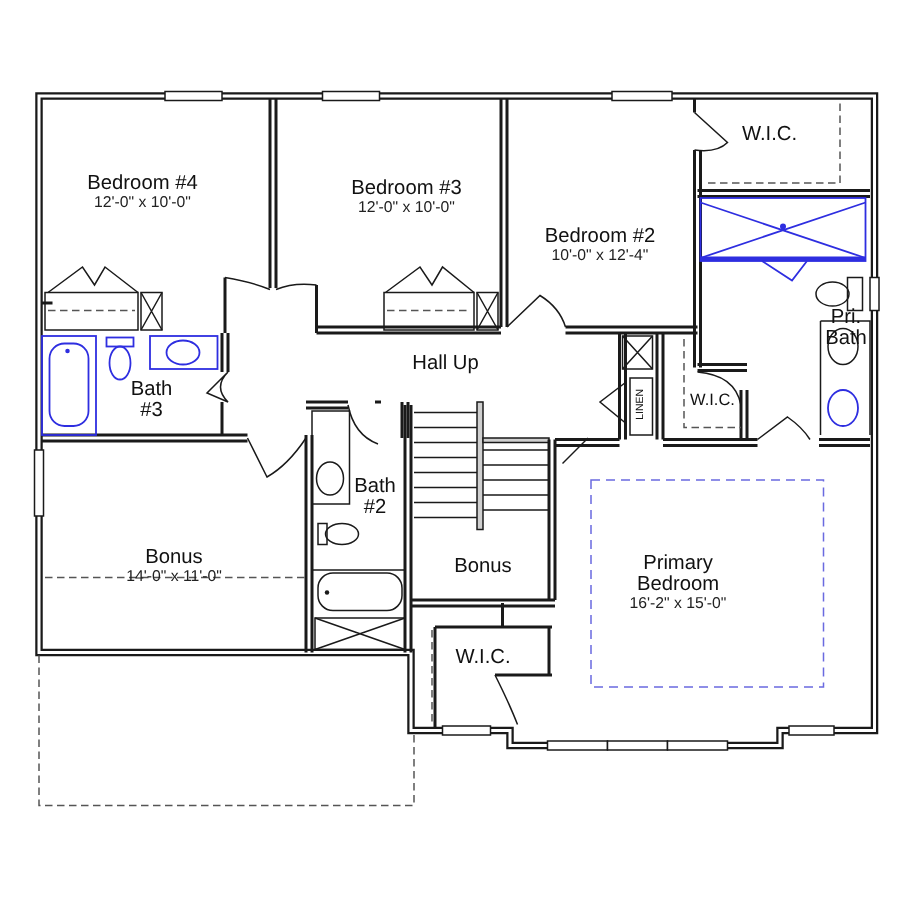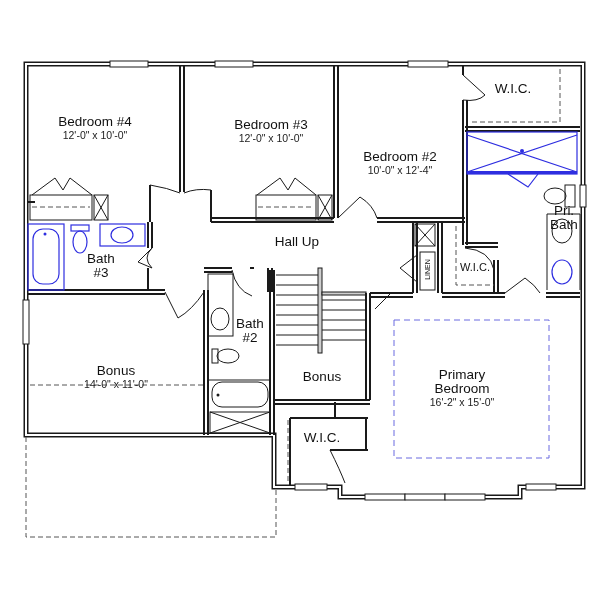--- a/index.html
+++ b/index.html
@@ -193,20 +193,20 @@
   <span class="room-name" style="font-size:11px">W.I.C.</span>
 </div>
 <div class="linen" style="left:417px; top:266px;">LINEN</div>
 <div class="lbl" style="left:116px; top:364px;">
   <span class="room-name">Bonus</span>
   <span class="room-dim">14'-0" x 11'-0"</span>
 </div>
 <div class="lbl" style="left:322px; top:370px;">
   <span class="room-name">Bonus</span>
 </div>
-<div class="lbl" style="left:462px; top:368px;">
+<div class="lbl" style="left:452px; top:368px;">
   <span class="room-name">Primary</span>
   <span class="room-name">Bedroom</span>
   <span class="room-dim">16'-2" x 15'-0"</span>
 </div>
 <div class="lbl" style="left:322px; top:431px;">
   <span class="room-name">W.I.C.</span>
 </div>
 
 </body></html>

